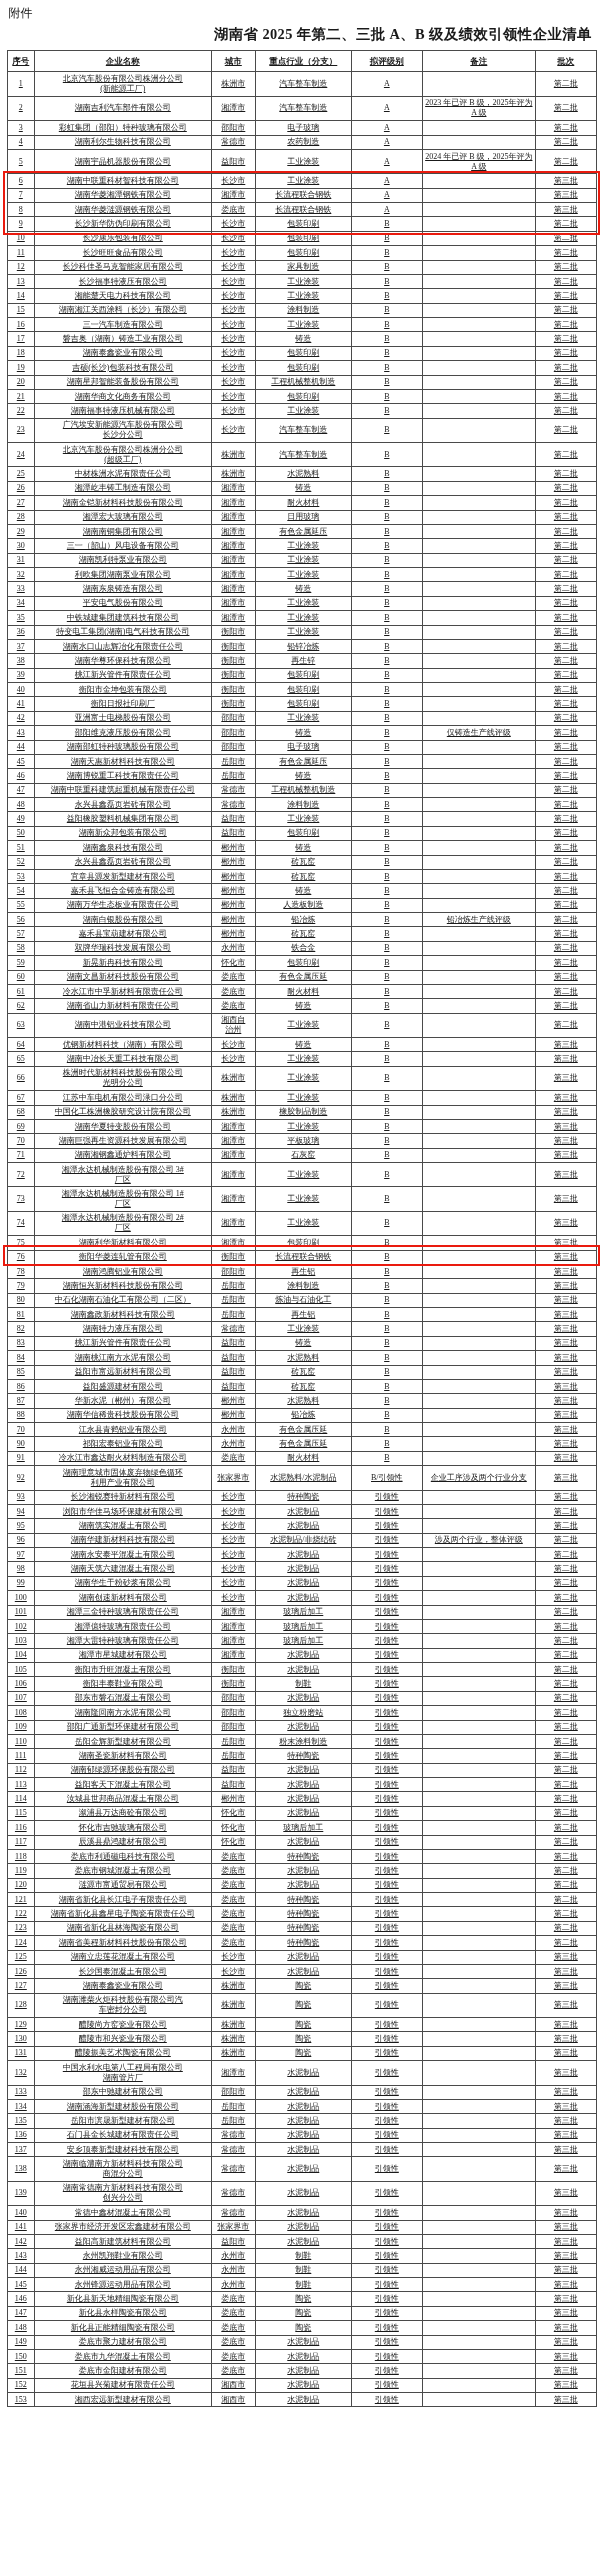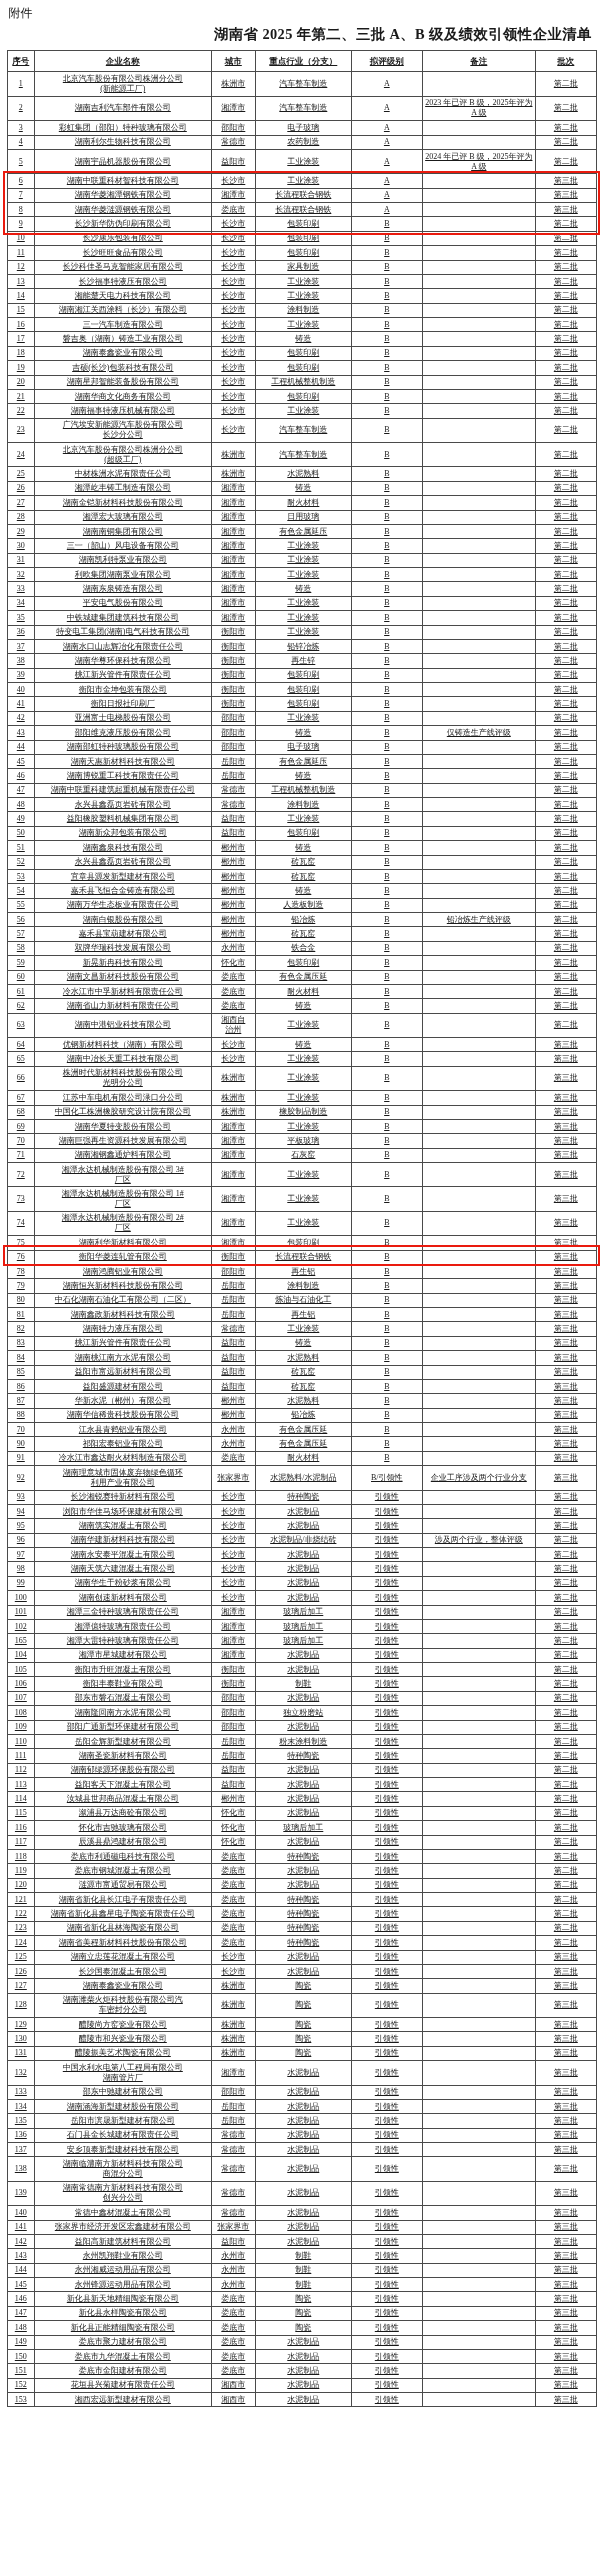--- a/index.html
+++ b/index.html
@@ -954,21 +954,21 @@
           <tr>
             <td>102</td>
             <td class="name">湘潭億特玻璃有限责任公司</td>
             <td class="name">湘潭市</td>
             <td>玻璃后加工</td>
             <td>引领性</td>
             <td class="remark"></td>
             <td>第二批</td>
           </tr>
           <tr>
-            <td>165</td>
+            <td>103</td>
             <td class="name">湘潭大雷特种玻璃有限责任公司</td>
             <td class="name">湘潭市</td>
             <td>玻璃后加工</td>
             <td>引领性</td>
             <td class="remark"></td>
             <td>第二批</td>
           </tr>
           <tr>
             <td>104</td>
             <td class="name">湘潭市星城建材有限公司</td>

